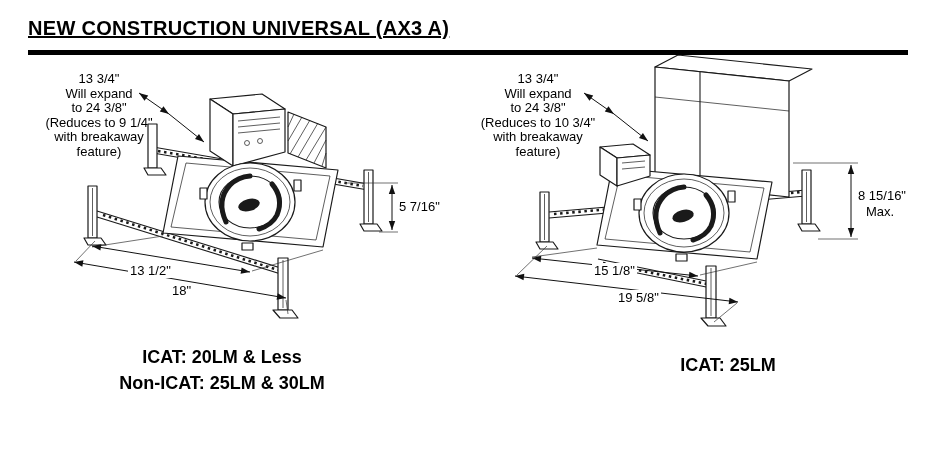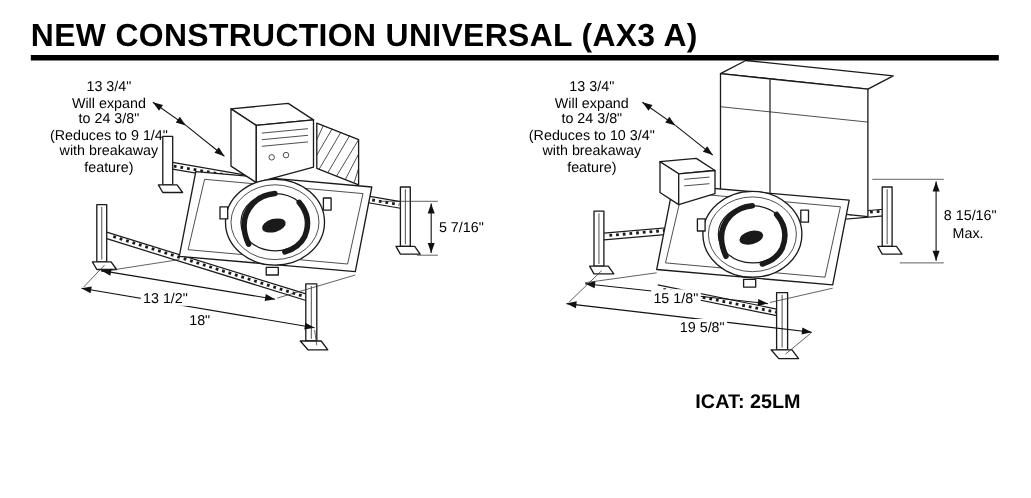--- a/index.html
+++ b/index.html
@@ -1,19 +1,19 @@
 <!DOCTYPE html>
 <html><head>
 <meta charset="utf-8">
 <style>
   html,body{margin:0;padding:0;background:#ffffff;}
   #page{position:relative;width:937px;height:453px;background:#fff;overflow:hidden;
         font-family:"Liberation Sans",sans-serif;color:#000;}
-  .page-title{position:absolute;left:28px;top:17px;font-size:29px;font-weight:700;
-        letter-spacing:.3px;white-space:nowrap;}
+  .page-title{position:absolute;left:28px;top:17px;font-size:20px;font-weight:700;
+        letter-spacing:.3px;white-space:nowrap;text-decoration:underline;}
   .title-rule{position:absolute;left:28px;top:50px;width:880px;height:5px;background:#000;}
   .ann{position:absolute;font-size:13px;line-height:14.5px;text-align:center;width:142px;}
   .dim-label{position:absolute;font-size:13px;line-height:15px;background:#fff;
         padding:0 2px;white-space:nowrap;}
   .caption{position:absolute;font-size:18px;line-height:26px;font-weight:700;text-align:center;}
   svg{position:absolute;left:0;top:0;}
   .ln{stroke:#1a1a1a;stroke-width:1.1;fill:none;stroke-linejoin:round;}
   .fillw{fill:#ffffff;stroke:#1a1a1a;stroke-width:1.2;stroke-linejoin:round;}
   .thin{stroke:#1a1a1a;stroke-width:.7;fill:none;}
   .slot{stroke:#1a1a1a;stroke-width:2.6;stroke-dasharray:2.5 3.6;fill:none;}
@@ -210,17 +210,21 @@
 
   <div class="dim-label" style="left:397px;top:199px;">5 7/16"</div>
   <div class="dim-label" style="left:128px;top:263px;">13 1/2"</div>
   <div class="dim-label" style="left:170px;top:283px;">18"</div>
 
   <div class="dim-label" style="left:856px;top:188px;">8 15/16"</div>
   <div class="dim-label" style="left:864px;top:204px;">Max.</div>
   <div class="dim-label" style="left:592px;top:263px;">15 1/8"</div>
   <div class="dim-label" style="left:616px;top:290px;">19 5/8"</div>
 
-  <div class="caption" style="left:540px;top:352px;width:280px;">
+  <div class="caption" style="left:62px;top:344px;width:320px;">
+    <div>ICAT: 20LM &amp; Less</div>
+    <div>Non-ICAT: 25LM &amp; 30LM</div>
+  </div>
+  <div class="caption" style="left:588px;top:352px;width:280px;">
     <div>ICAT: 25LM</div>
   </div>
 
 </div>
 
 </body></html>

